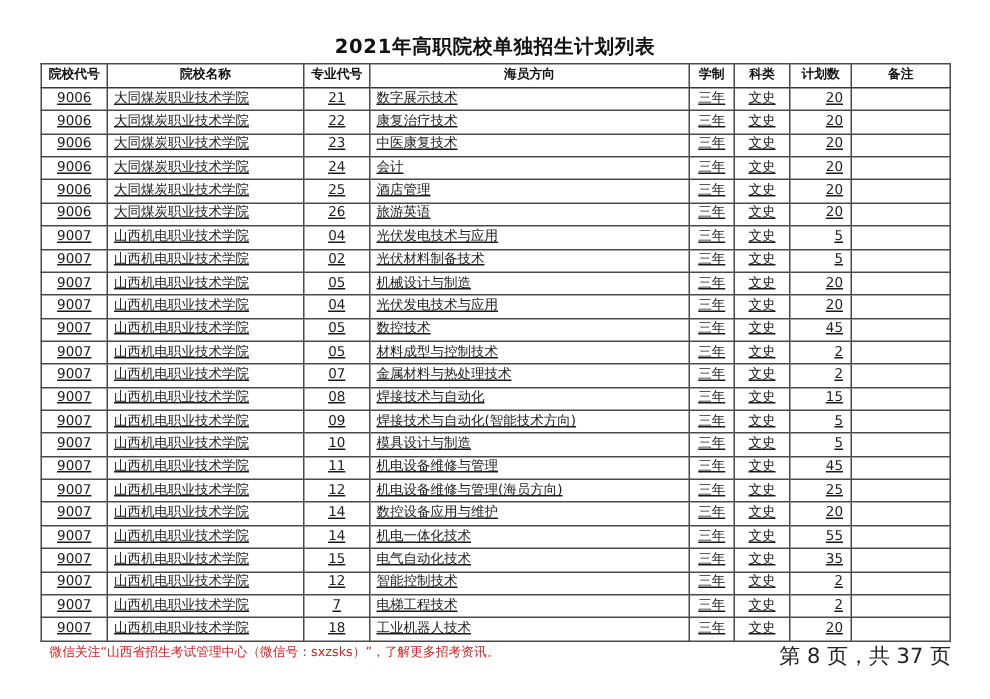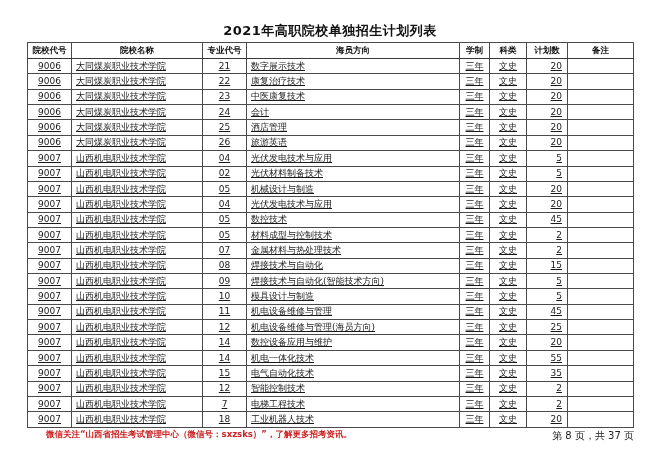--- a/index.html
+++ b/index.html
@@ -66,26 +66,26 @@
   }
   .footer-bar {
     position: absolute;
     left: 27px; right: 26px; top: 429px;
     display: flex;
     justify-content: space-between;
     align-items: flex-start;
   }
   .footer-notice {
     font-size: 8.5px;
-    font-weight: bold;
+    font-weight: normal;
     color: #cc2222;
-    margin-left: 19px;
+    margin-left: 6px;
   }
   .footer-pageinfo {
-    font-size: 10px;
+    font-size: 14px;
     color: #222222;
   }
 </style>
 </head>
 <body>
 
 <div class="page">
 
   <div class="doc-title">2021年高职院校单独招生计划列表</div>
 

